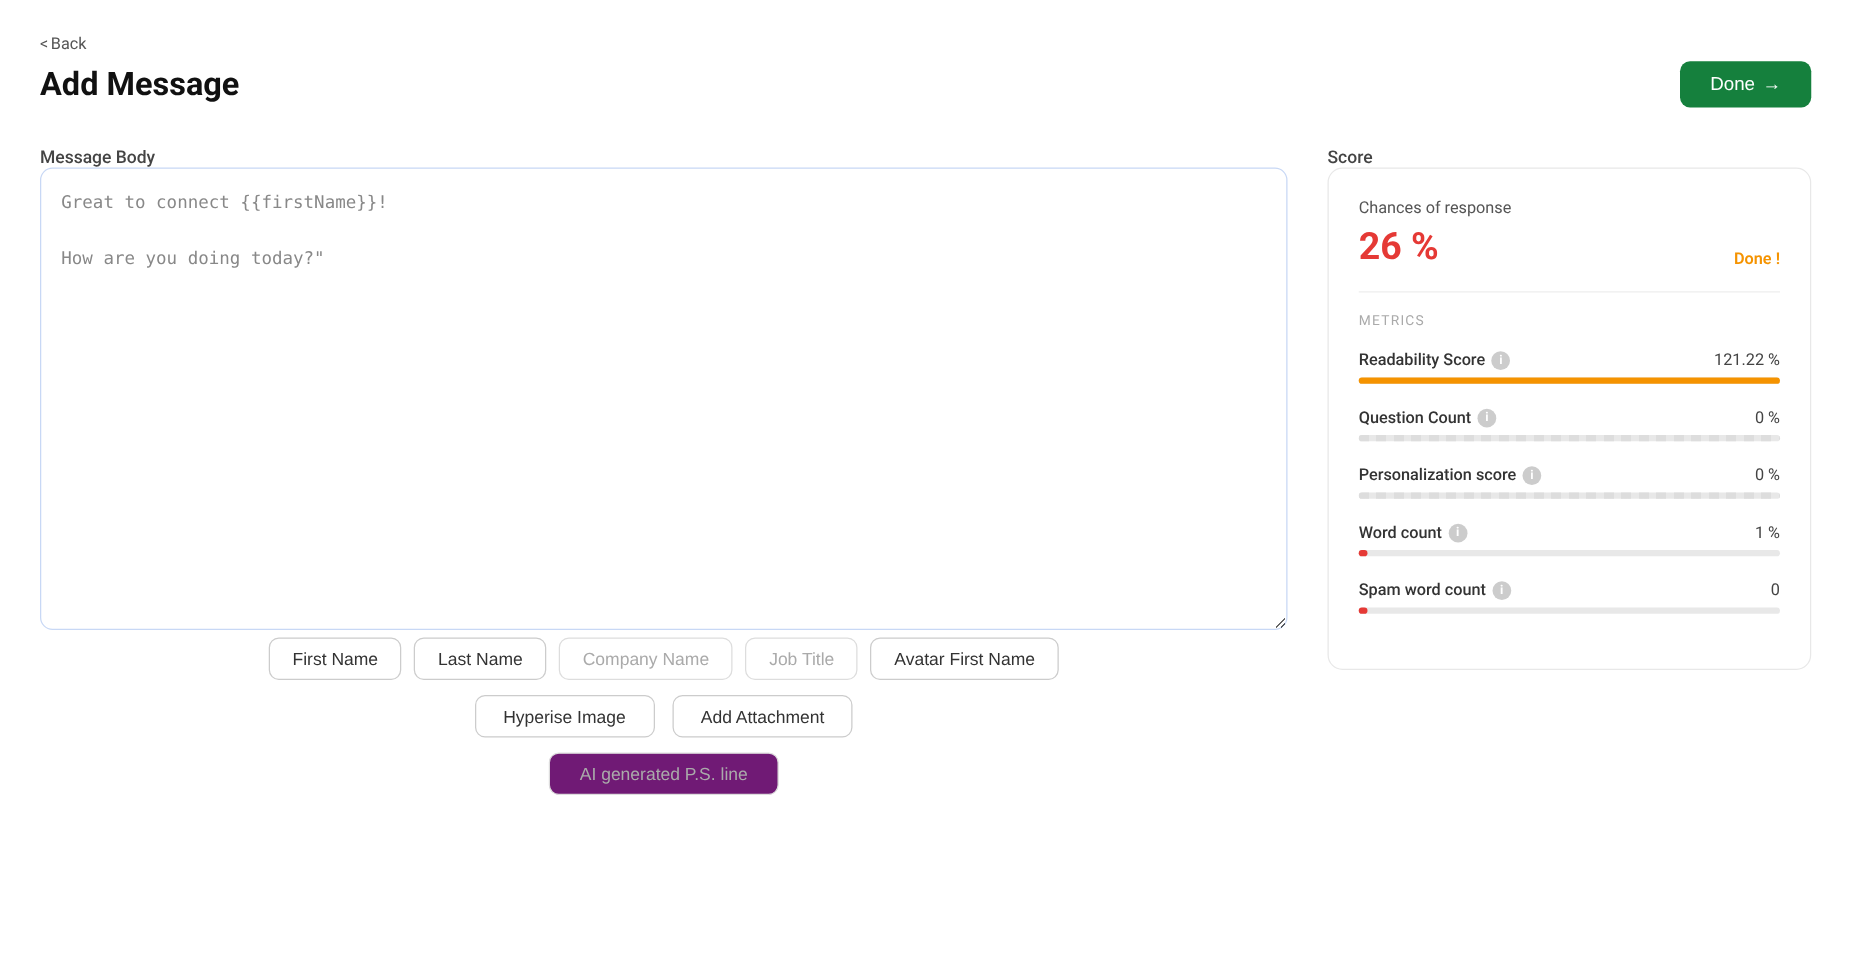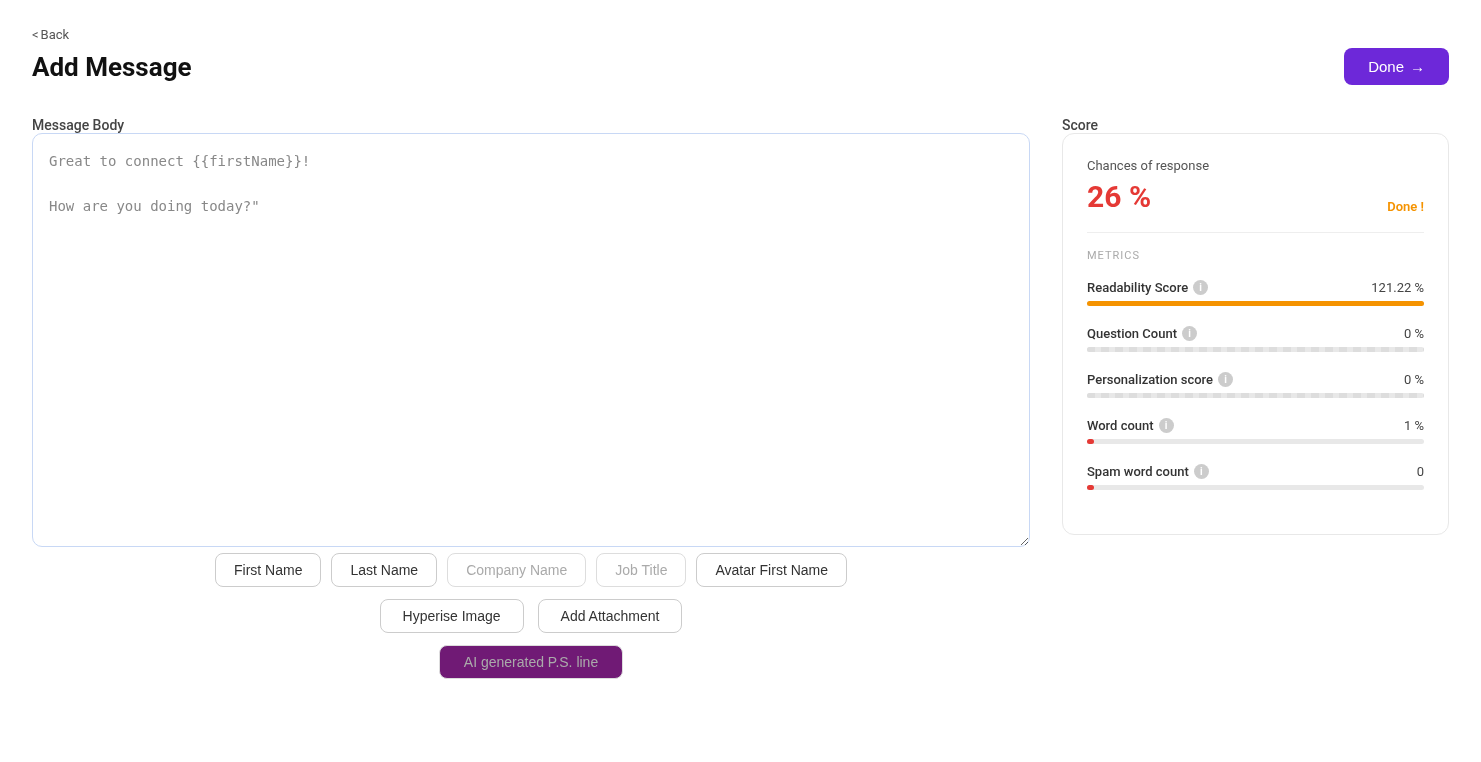--- a/index.html
+++ b/index.html
@@ -36,21 +36,21 @@
       margin-bottom: 32px;
     }
 
     .page-title {
       font-size: 26px;
       font-weight: 700;
       color: #111;
     }
 
     .done-button {
-      background: #6d28d9;
+      background: #15803d;
       color: #fff;
       border: none;
       border-radius: 8px;
       padding: 10px 24px;
       font-size: 15px;
       cursor: pointer;
       display: flex;
       align-items: center;
       gap: 6px;
     }
@@ -76,21 +76,21 @@
 
     .section-label {
       font-size: 14px;
       color: #444;
       margin-bottom: 0;
       font-weight: 500;
     }
 
     .message-textarea {
       width: 100%;
-      height: 414px;
+      height: 370px;
       border: 1.5px solid #c8d8f5;
       border-radius: 10px;
       padding: 16px;
       font-size: 14px;
       color: #888;
       resize: vertical;
       outline: none;
       line-height: 1.6;
     }
 

